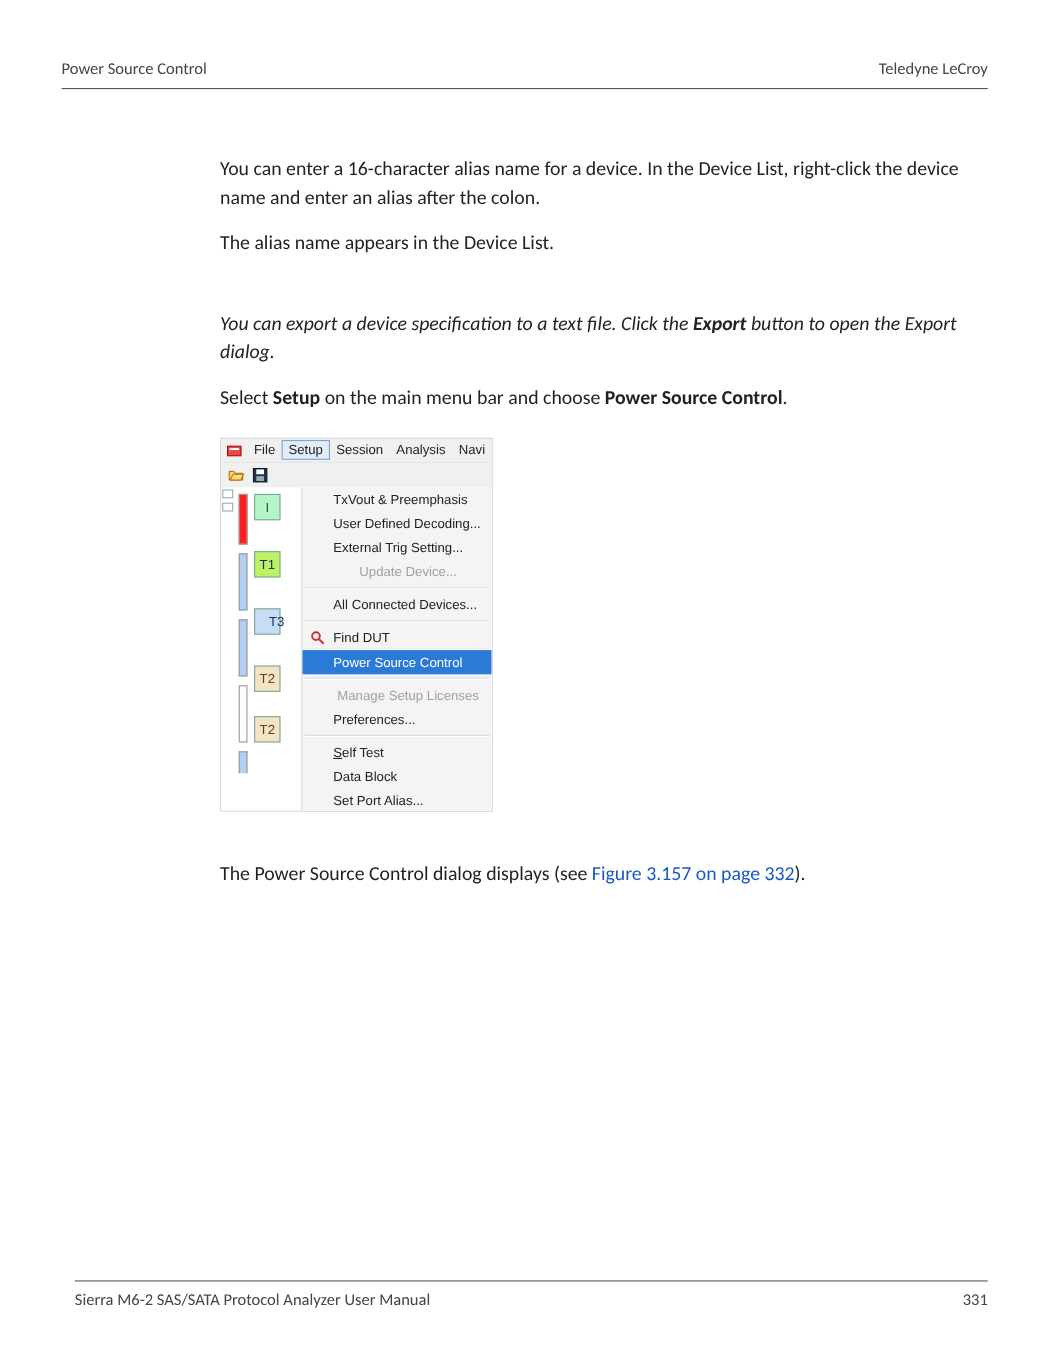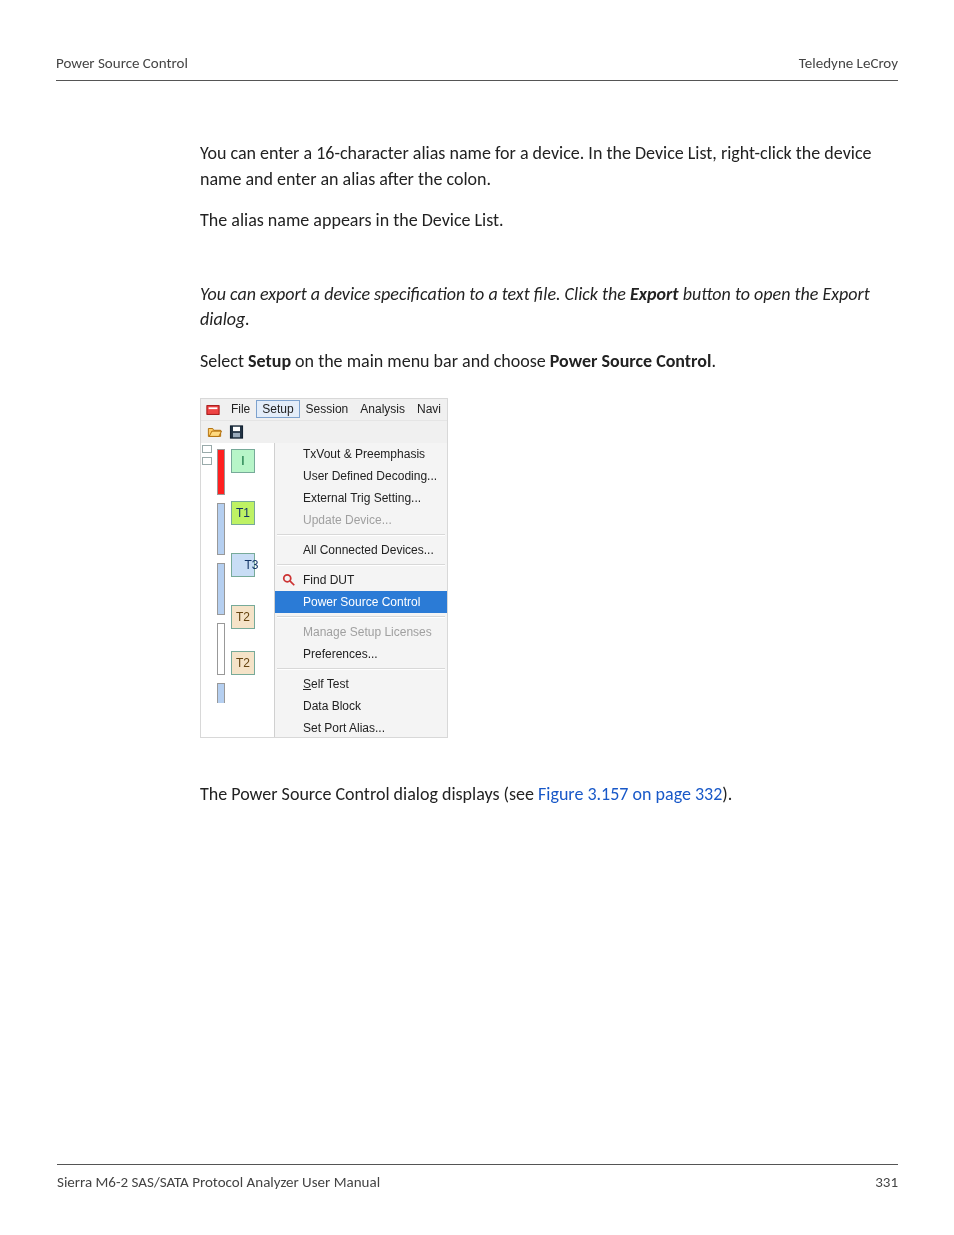--- a/index.html
+++ b/index.html
@@ -79,28 +79,28 @@
       border:1px solid #7a9; width:24px; height:24px; margin:8px 0;
       font-size: 12px;
     }
     .port.i { background:#b7f5c8; color:#063; margin-top:6px;}
     .port.t1 { background:#bef264; color:#136; margin-top:28px;}
     .port.t3 { background:#c8ddf5; color:#136; margin-top:28px;padding-left:17px;}
     .port.t2 { background:#f5e3c8; color:#641; margin-top:28px;}
     .port.t2b { background:#f5e3c8; color:#641; margin-top:22px;}
     .dropdown { flex:1; background:#f4f4f4; position:relative; }
     .dd-item { padding: 3px 8px 3px 28px; line-height:16px; color:#222; position:relative; }
-    .dd-item.disabled { color:#a0a0a0; }
+    .dd-item.disabled { color:#a0a0a0;text-align:center; }
     .dd-item.highlight { background:#2b7bd6; color:#fff; }
     .dd-sep { height:0; border-top:1px solid #d8d8d8; border-bottom:1px solid #fff; margin:3px 2px; }
     .dd-icon { position:absolute; left:6px; top:3px; width:16px; height:16px; display:inline-flex; align-items:center; justify-content:center;}
     .dd-icon svg { width:14px; height:14px; }
     .link { color:#1858c8; }
     .footer {
-      position:absolute; bottom:44px; left:57px; right:56px;
+      position:absolute; bottom:44px; left:68px; right:56px;
       border-top:1px solid #555; padding-top:8px;
       display:flex; justify-content:space-between; font-size:15px; color:#444;
     }
     .u { text-decoration: underline; }
   </style>
 </head>
 <body>
 
 <div class="page">
   <div class="header-row">

